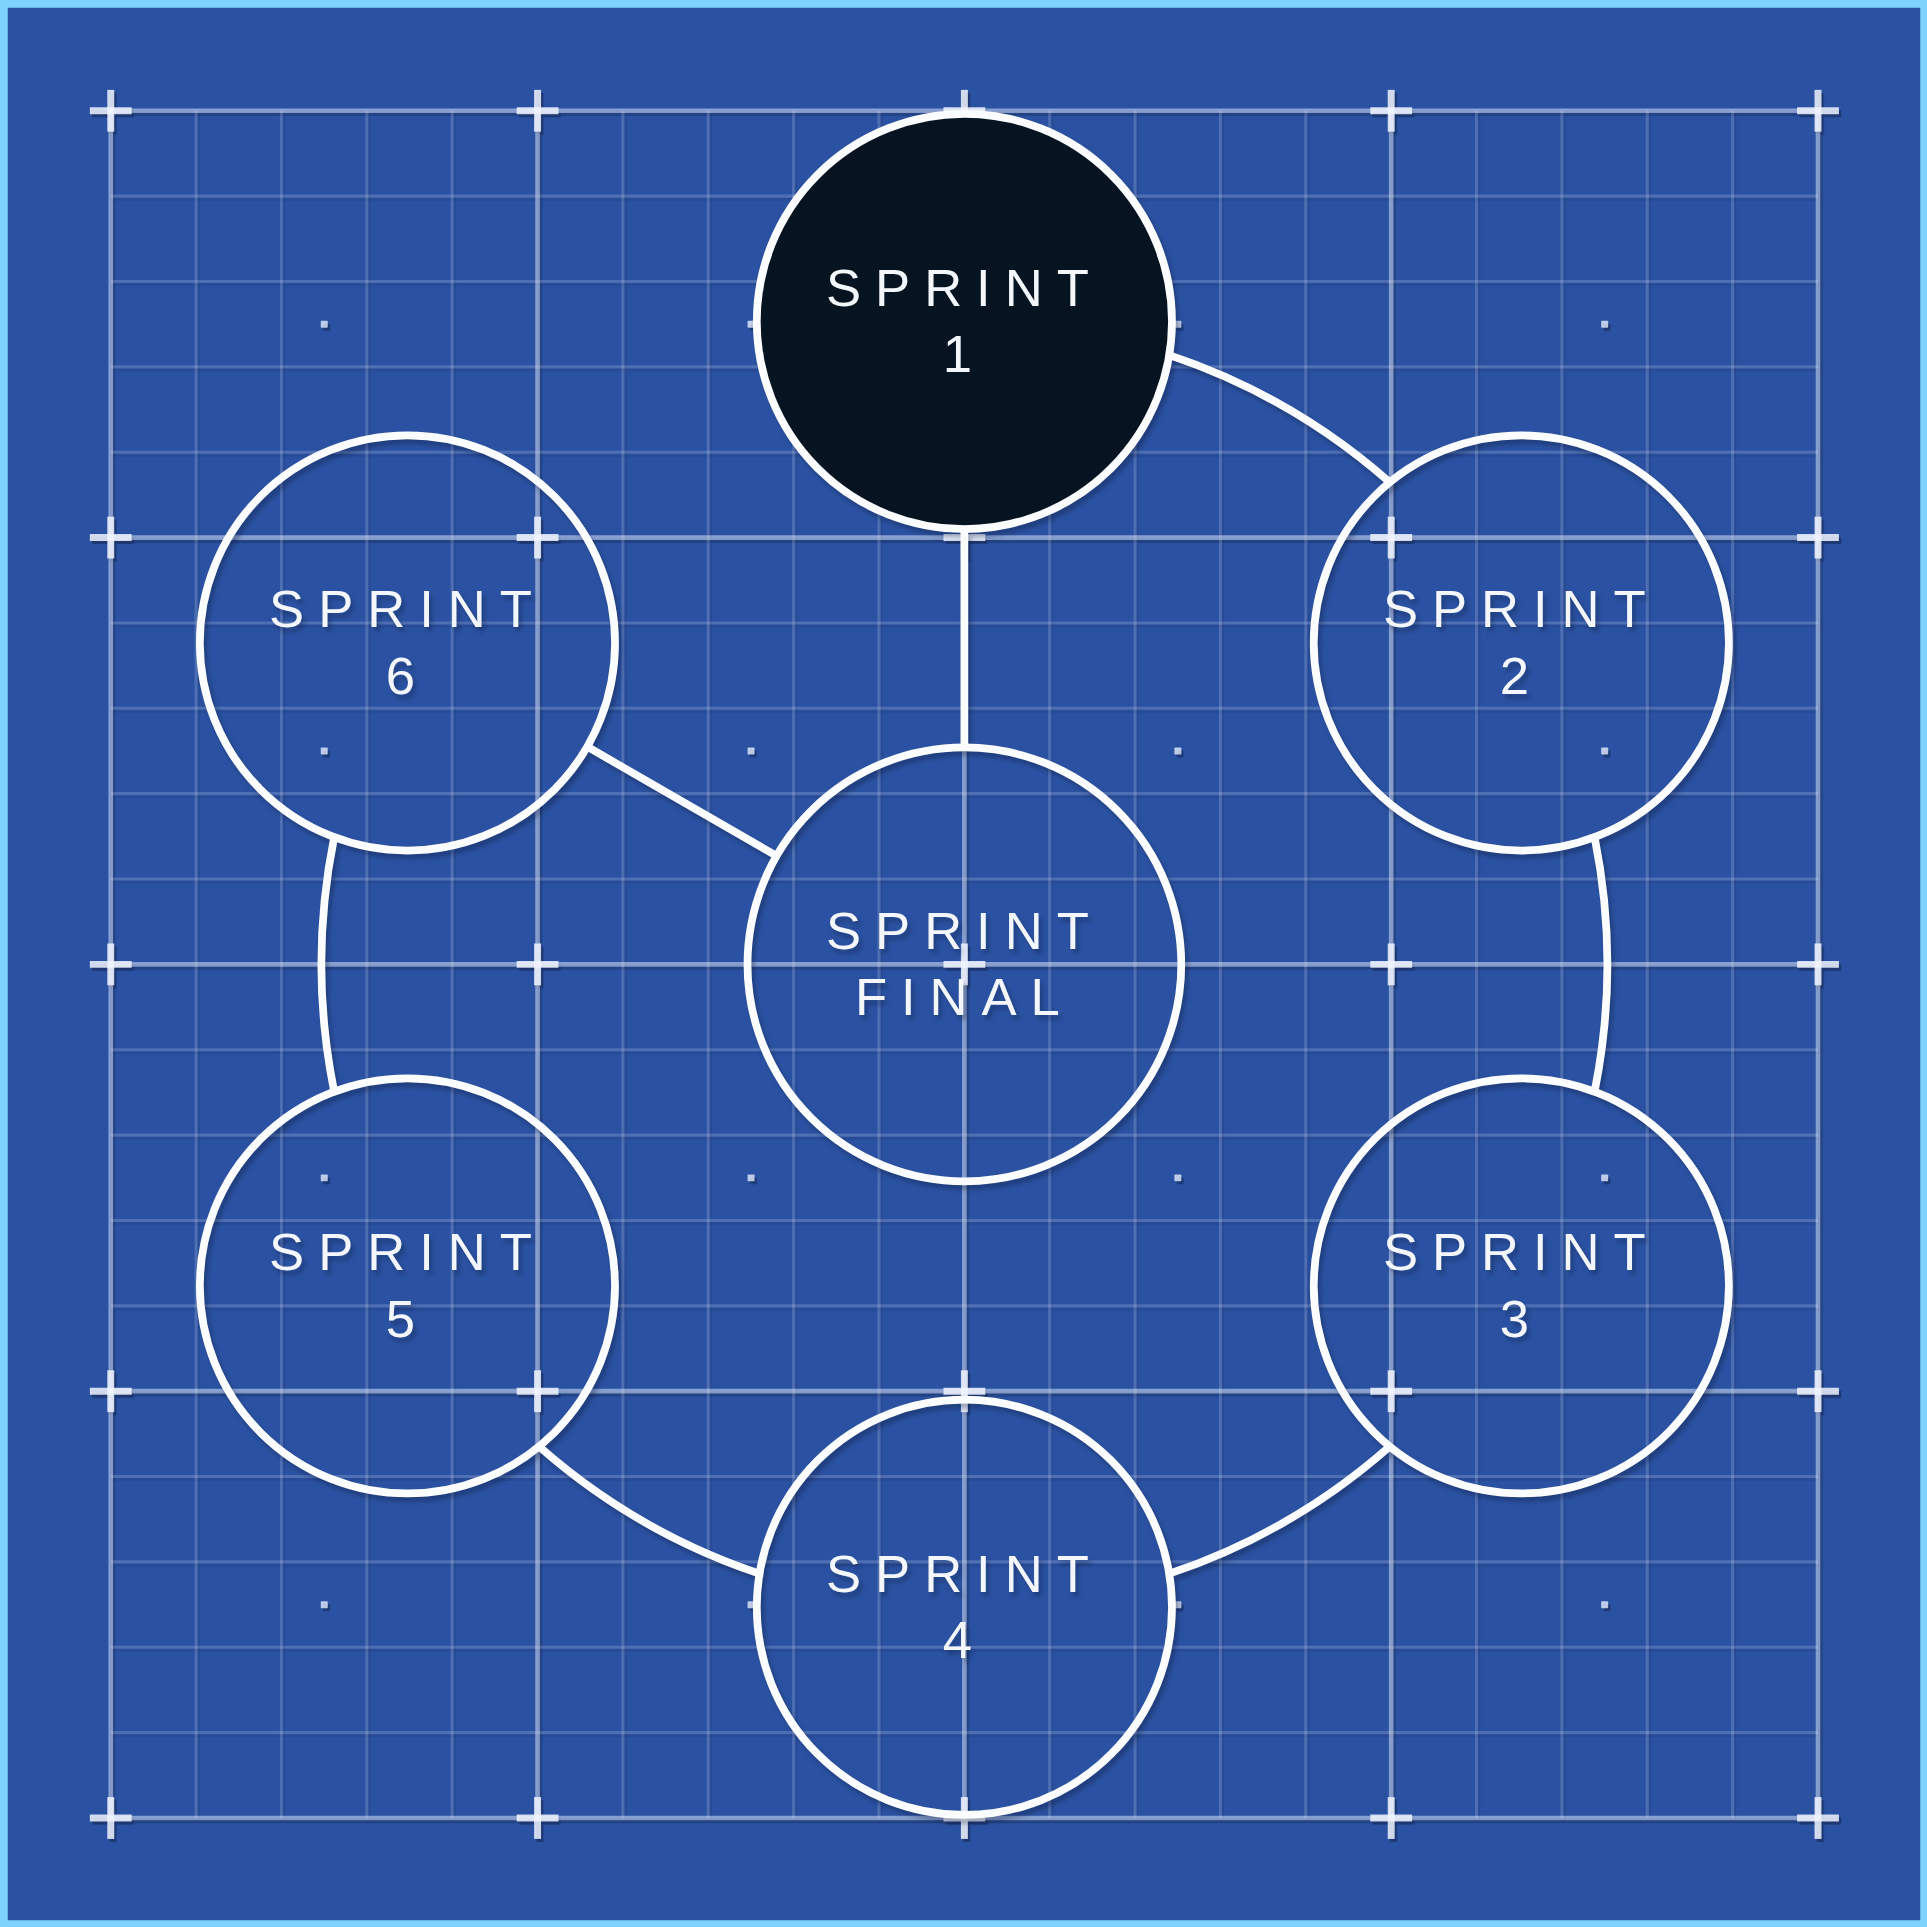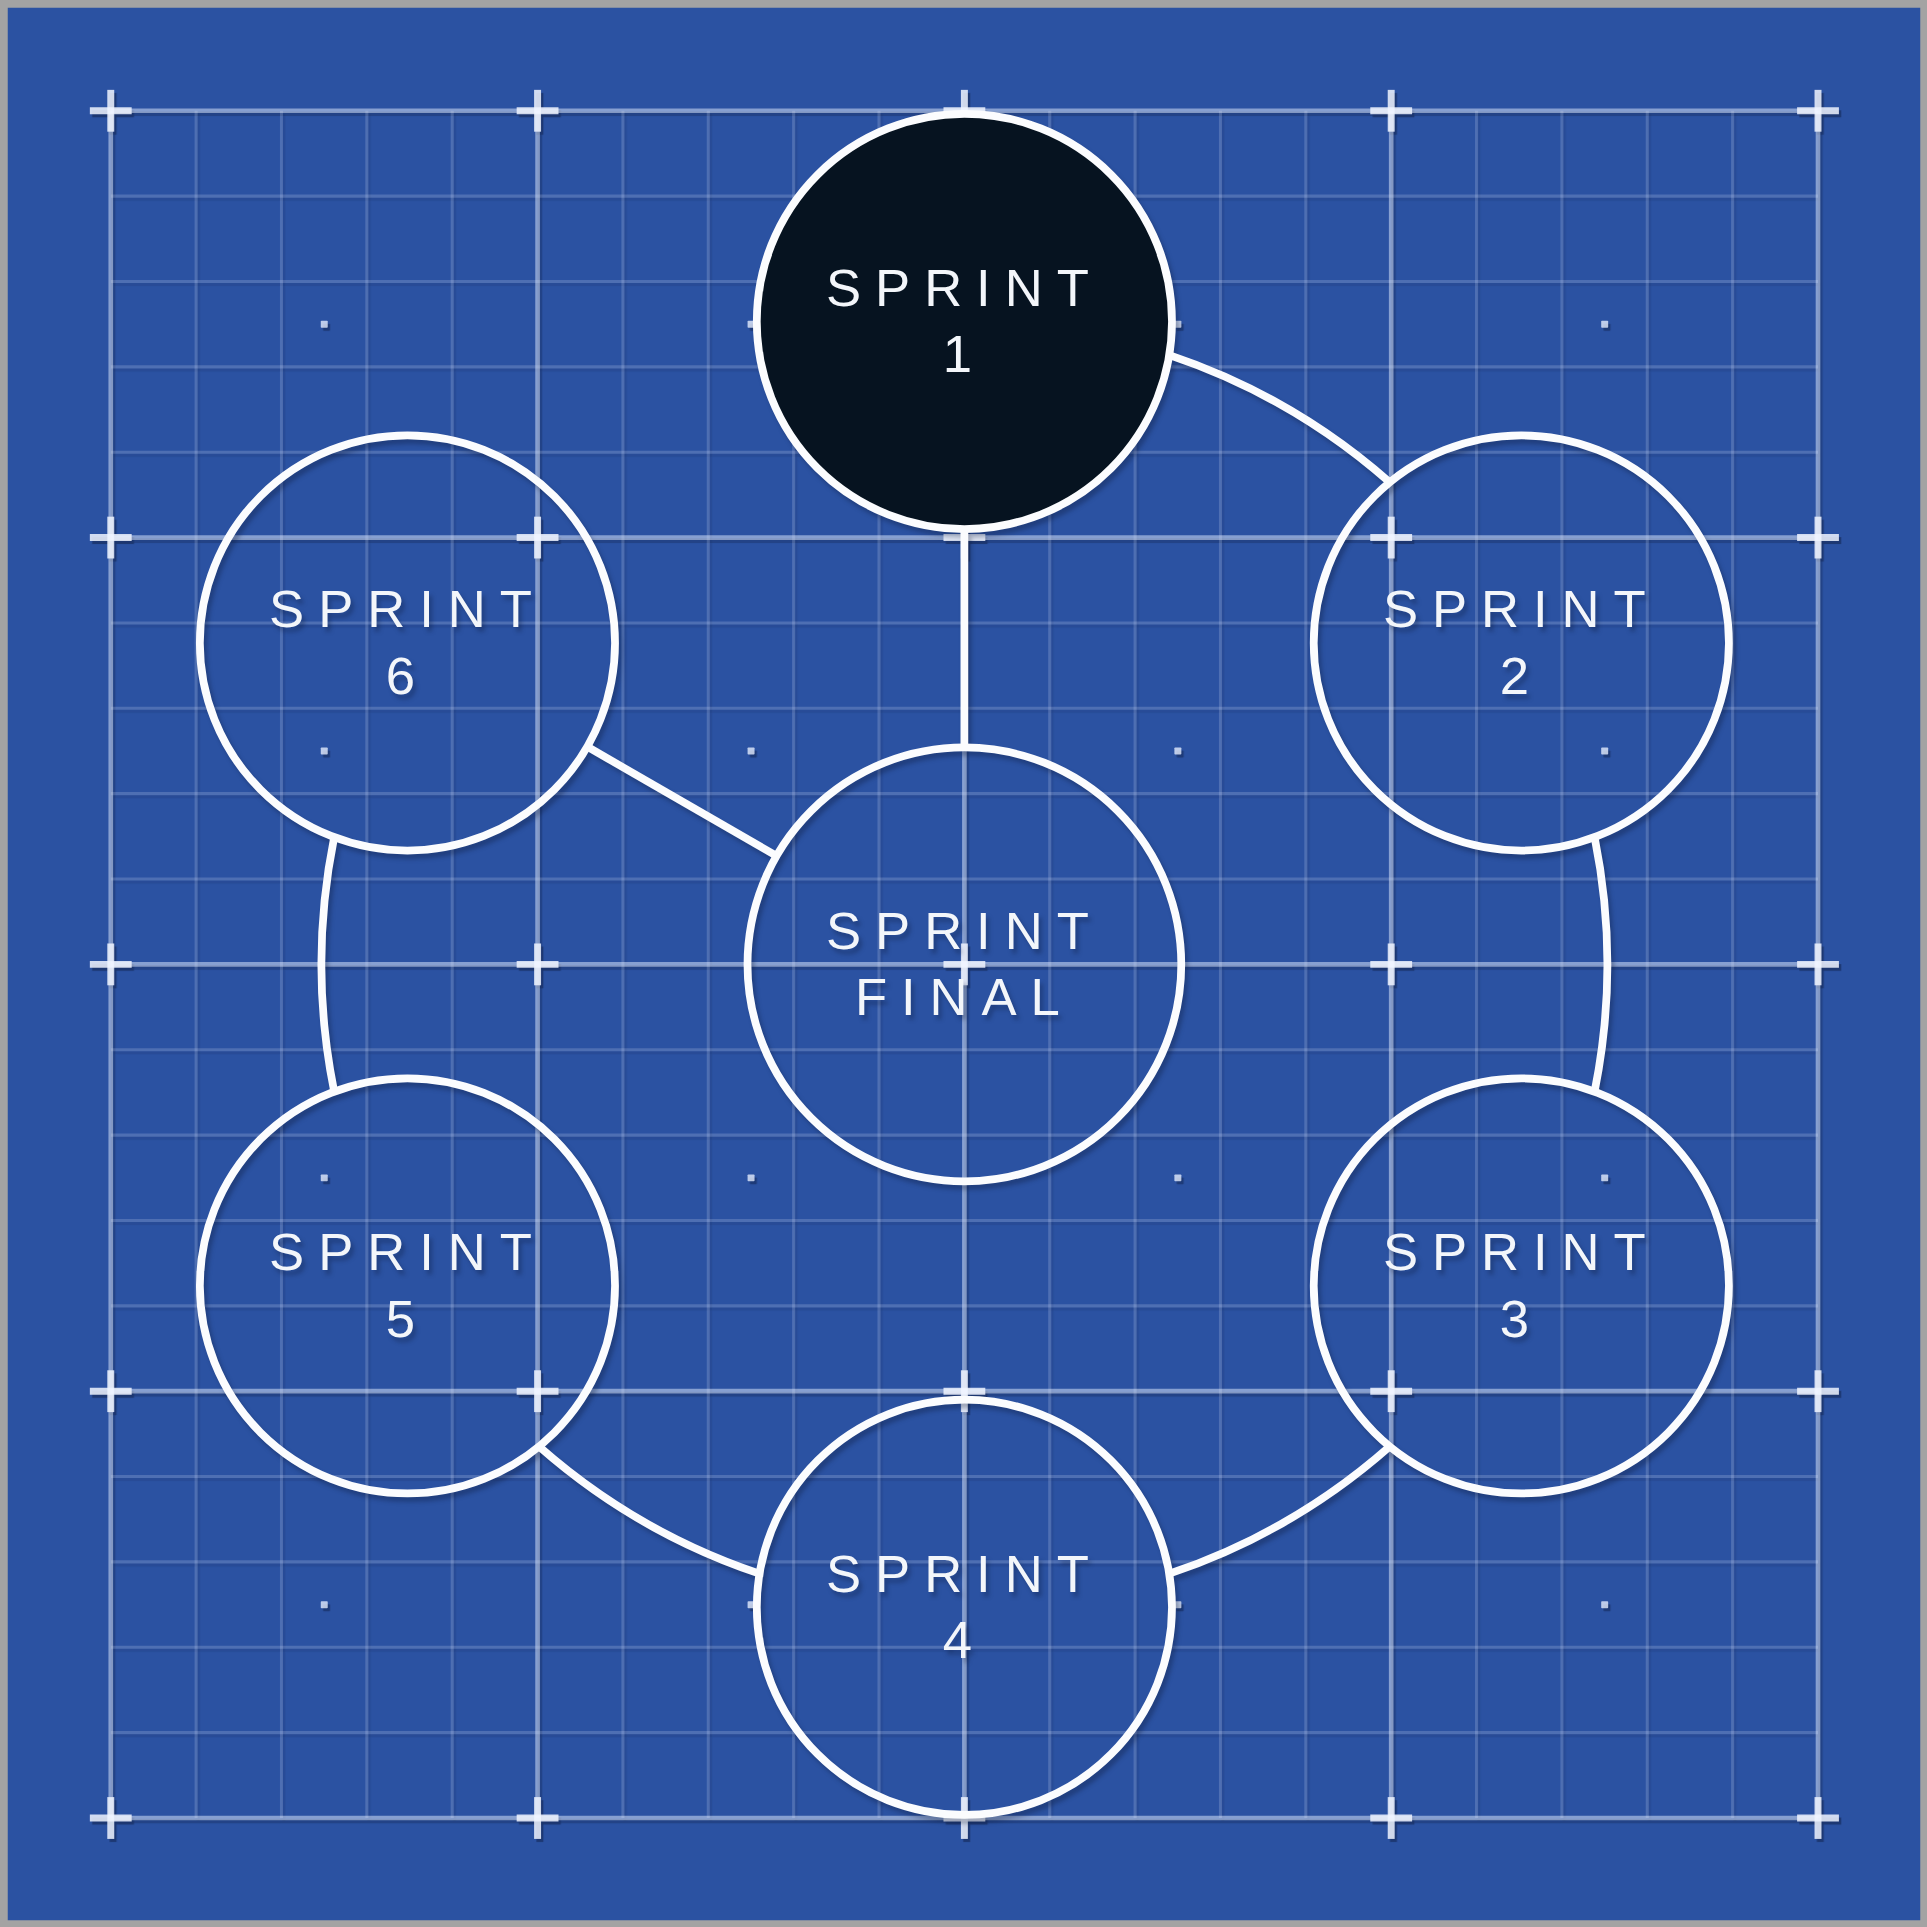--- a/index.html
+++ b/index.html
@@ -4,21 +4,21 @@
 <style>
   html, body {
     margin: 0;
     padding: 0;
     background: #000000;
   }
   .canvas-wrap {
     position: relative;
     width: 1928px;
     height: 1928px;
-    background: #a3a3a3;
+    background: #7dd3fc;
   }
   svg.blueprint {
     position: absolute;
     inset: 0;
     display: block;
   }
   .grid-layer {
     filter: drop-shadow(3px 4px 1px rgba(7, 16, 42, 0.45));
   }
   .figure-layer {

